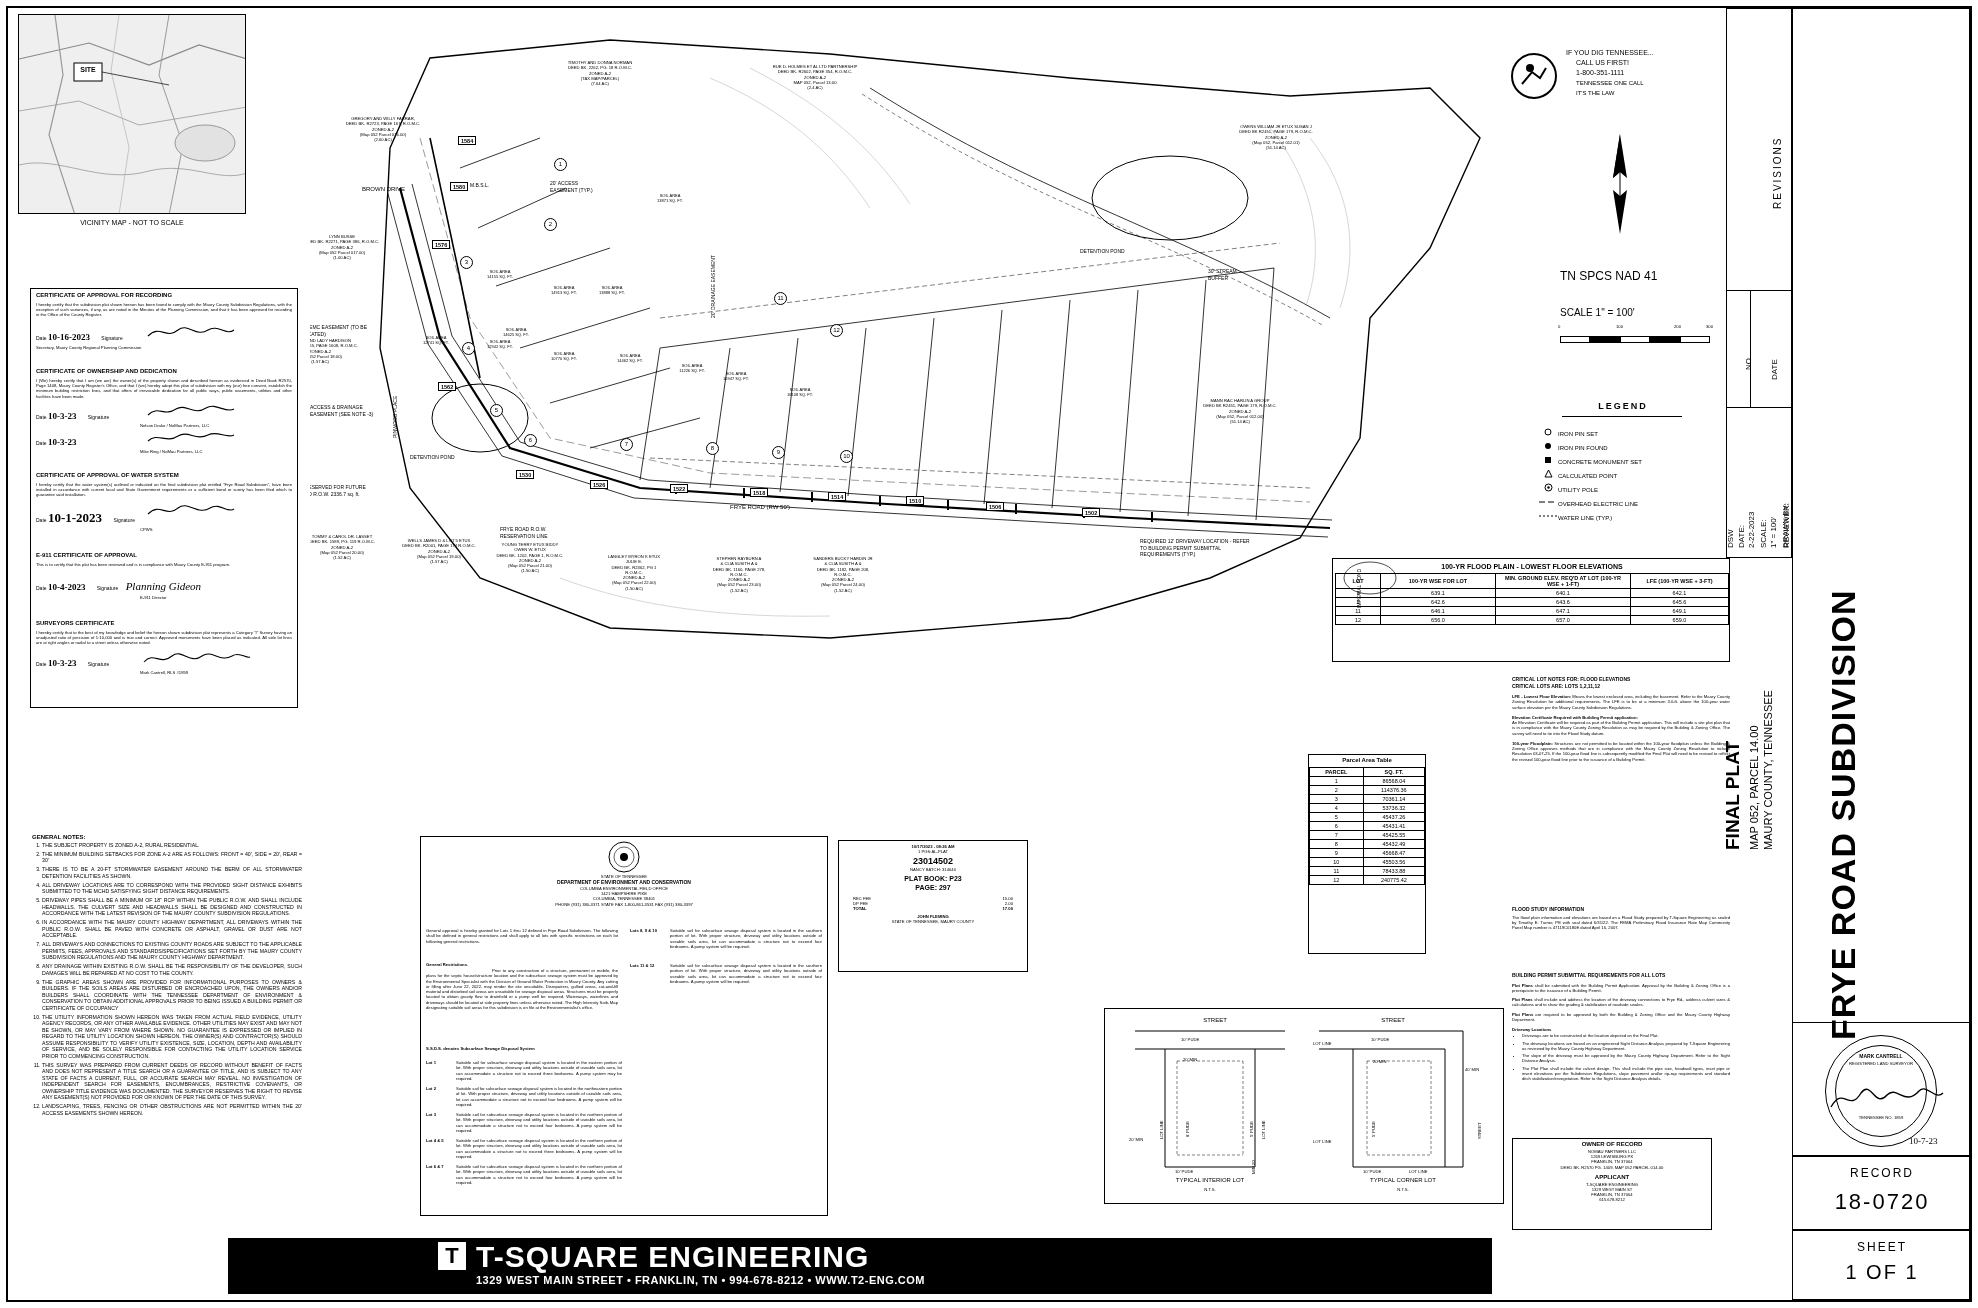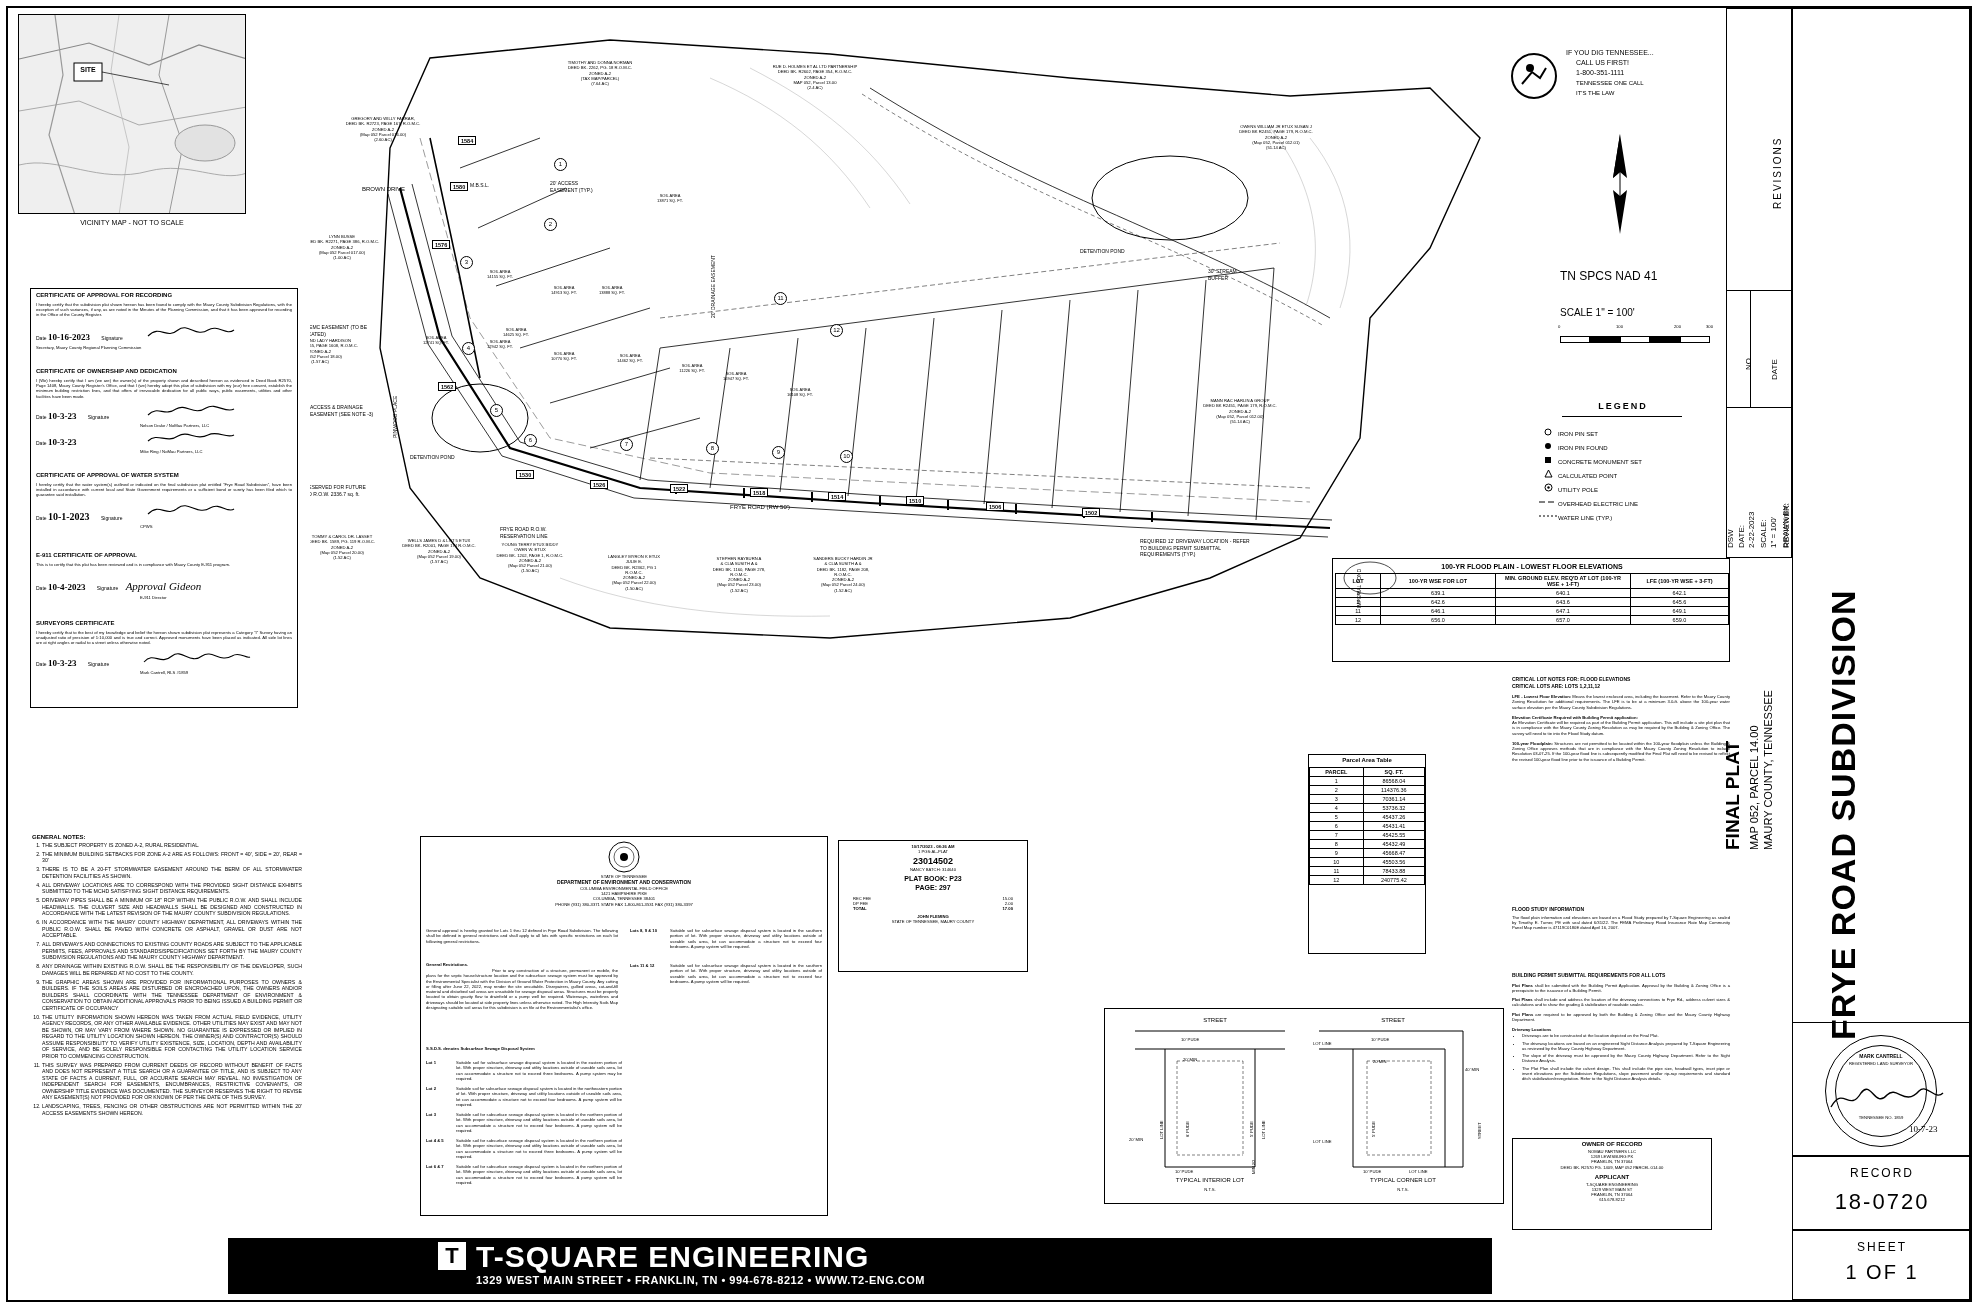--- a/index.html
+++ b/index.html
@@ -72,21 +72,21 @@
 
   <div class="bx bd" style="left:1792px;top:1022px;width:178px;height:134px;">
     <div class="bx" style="left:32px;top:12px;width:112px;height:112px;border:1.2px solid #000;border-radius:50%;"></div>
     <div class="bx" style="left:42px;top:22px;width:92px;height:92px;border:0.8px solid #000;border-radius:50%;"></div>
     <div class="bx ctr t5 b" style="left:42px;top:30px;width:92px;">MARK CANTRELL</div>
     <div class="bx ctr tiny" style="left:42px;top:92px;width:92px;">TENNESSEE NO. 1859</div>
     <div class="bx ctr tiny" style="left:42px;top:38px;width:92px;">REGISTERED LAND SURVEYOR</div>
     <svg width="120" height="40" style="position:absolute;left:34px;top:56px;">
       <path d="M4,28 C16,6 22,34 34,14 C44,0 48,30 60,16 C70,6 78,28 92,12 C100,4 108,22 116,14" stroke="#000" fill="none" stroke-width="1.4"></path>
     </svg>
-    <div class="bx t9 serif" style="left:116px;top:100px;">10-7-23</div>
+    <div class="bx t9 serif" style="left:116px;top:112px;">10-7-23</div>
   </div>
 
   <div class="bx bd" style="left:1792px;top:1156px;width:178px;height:74px;">
     <div class="bx ctr t12" style="left:0;top:8px;width:178px;letter-spacing:2px;">RECORD</div>
     <div class="bx ctr" style="left:0;top:32px;width:178px;font-size:22px;letter-spacing:2px;">18-0720</div>
   </div>
 
   <div class="bx bd" style="left:1792px;top:1230px;width:178px;height:70px;">
     <div class="bx ctr t12" style="left:0;top:8px;width:178px;letter-spacing:2px;">SHEET</div>
     <div class="bx ctr" style="left:0;top:30px;width:178px;font-size:20px;letter-spacing:2px;">1 OF 1</div>
@@ -145,37 +145,37 @@
       </svg>
     </div>
     <div class="tiny" style="margin-top:1px;margin-left:104px;">Mike Ring / NoMau Partners, LLC</div>
   </div>
 
   <div class="bx" style="left:36px;top:472px;width:256px;">
     <div class="t6 b">CERTIFICATE OF APPROVAL OF WATER SYSTEM</div>
     <div class="tiny just" style="margin-top:2px;">I hereby certify that the water system(s) outlined or indicated on the final subdivision plat entitled "Frye Road Subdivision", have been installed in accordance with current local and State Government requirements or a sufficient bond or surety has been filed which to guarantee said installation.</div>
     <div class="t5" style="margin-top:12px;position:relative;">
       <span>Date</span>
-      <span class="serif b" style="font-size:10px;">10-1-2023</span>
+      <span class="serif b" style="font-size:13px;">10-1-2023</span>
       <span style="margin-left:10px;">Signature</span>
       <svg width="90" height="16" style="position:absolute;left:110px;top:-8px;">
         <path d="M2,12 C14,0 20,16 32,6 C42,-2 52,14 64,6 C74,0 82,12 88,7" stroke="#000" fill="none" stroke-width="1.1"></path>
       </svg>
     </div>
     <div class="tiny" style="margin-top:1px;margin-left:104px;">CPWS</div>
   </div>
 
   <div class="bx" style="left:36px;top:552px;width:256px;">
     <div class="t6 b">E-911 CERTIFICATE OF APPROVAL</div>
     <div class="tiny just" style="margin-top:2px;">This is to certify that this plat has been reviewed and is in compliance with Maury County E-911 program.</div>
     <div class="t5" style="margin-top:12px;position:relative;">
       <span>Date</span>
       <span class="serif b" style="font-size:9px;">10-4-2023</span>
       <span style="margin-left:10px;">Signature</span>
-      <span class="serif" style="font-size:11px;margin-left:6px;font-style:italic;">Approval Gideon</span>
+      <span class="serif" style="font-size:11px;margin-left:6px;font-style:italic;">Planning Gideon</span>
     </div>
     <div class="tiny" style="margin-top:1px;margin-left:104px;">E-911 Director</div>
   </div>
 
   <div class="bx" style="left:36px;top:620px;width:256px;">
     <div class="t6 b">SURVEYORS CERTIFICATE</div>
     <div class="tiny just" style="margin-top:2px;">I hereby certify that to the best of my knowledge and belief the hereon shown subdivision plat represents a Category "I" Survey having an unadjusted ratio of precision of 1:10,000 and is true and correct. Approved monuments have been placed as indicated. All side lot lines are at right angles or radial to a street unless otherwise noted.</div>
     <div class="t5" style="margin-top:12px;position:relative;">
       <span>Date</span>
       <span class="serif b" style="font-size:9px;">10-3-23</span>

